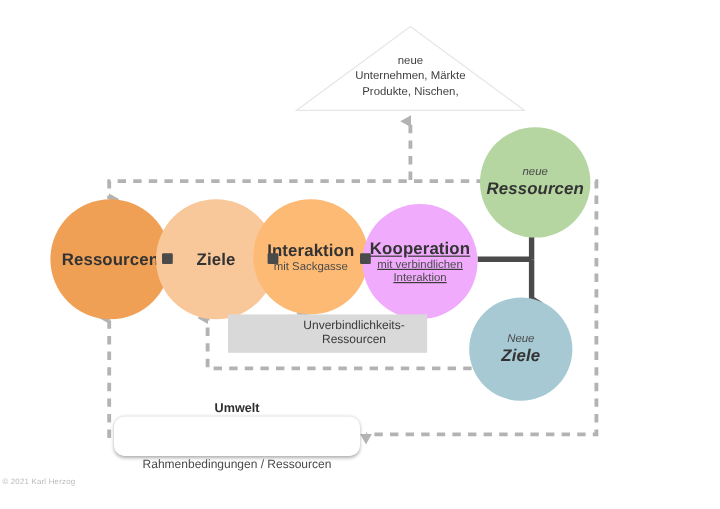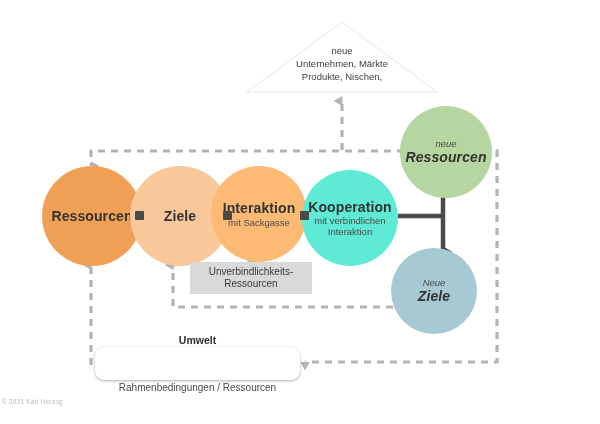--- a/index.html
+++ b/index.html
@@ -11,21 +11,21 @@
   .circle{position:absolute;border-radius:50%;display:flex;flex-direction:column;
           align-items:center;justify-content:center;text-align:center;line-height:1.18;}
   .c-title{font-weight:bold;font-size:14px;color:#333333;letter-spacing:.1px;}
   .c-sub{font-size:9.5px;color:#4a4a4a;}
   .ital .c-title{font-style:italic;}
   .ital .c-sub{font-style:italic;}
 
   .tri-text{position:absolute;text-align:center;font-size:9.5px;color:#3d3d3d;line-height:1.35;}
 
   .graybox{position:absolute;background:#d9d9d9;display:flex;align-items:center;
-           justify-content:center;text-align:center;font-size:10px;color:#3a3a3a;line-height:1.25;}
+           justify-content:center;text-align:center;font-size:10px;color:#3a3a3a;line-height:1.25;padding-left:44px;}
 
   .whitebox{position:absolute;background:#ffffff;border-radius:9px;
             box-shadow:0 1px 3px rgba(0,0,0,.32);display:flex;flex-direction:column;
             align-items:center;justify-content:center;text-align:center;gap:33px;}
   .wb-title{font-weight:bold;font-size:10.5px;color:#2e2e2e;}
   .wb-sub{font-size:10px;color:#4a4a4a;margin-top:3px;}
 
   .copyright{position:absolute;left:2px;top:398px;font-size:6.5px;color:#b9b9b9;
              letter-spacing:.2px;}
   .conn{position:absolute;background:#4a4a4a;}
@@ -76,21 +76,21 @@
 
   <div class="circle" style="left:130px;top:166px;width:100px;height:100px;background:#F8C89B;">
     <div class="c-title">Ziele</div>
   </div>
 
   <div class="circle" style="left:211px;top:166px;width:96px;height:96px;background:#fdba74;">
     <div class="c-title">Interaktion</div>
     <div class="c-sub">mit Sackgasse</div>
   </div>
 
-  <div class="circle" style="left:302px;top:170px;width:96px;height:96px;background:#5eead4;">
+  <div class="circle" style="left:302px;top:170px;width:96px;height:96px;background:#f0abfc;text-decoration:underline;">
     <div class="c-title">Kooperation</div>
     <div class="c-sub">mit verbindlichen</div>
     <div class="c-sub">Interaktion</div>
   </div>
 
   <div class="circle ital" style="left:400px;top:106px;width:92px;height:92px;background:#B5D6A0;">
     <div class="c-sub">neue</div>
     <div class="c-title">Ressourcen</div>
   </div>
 

